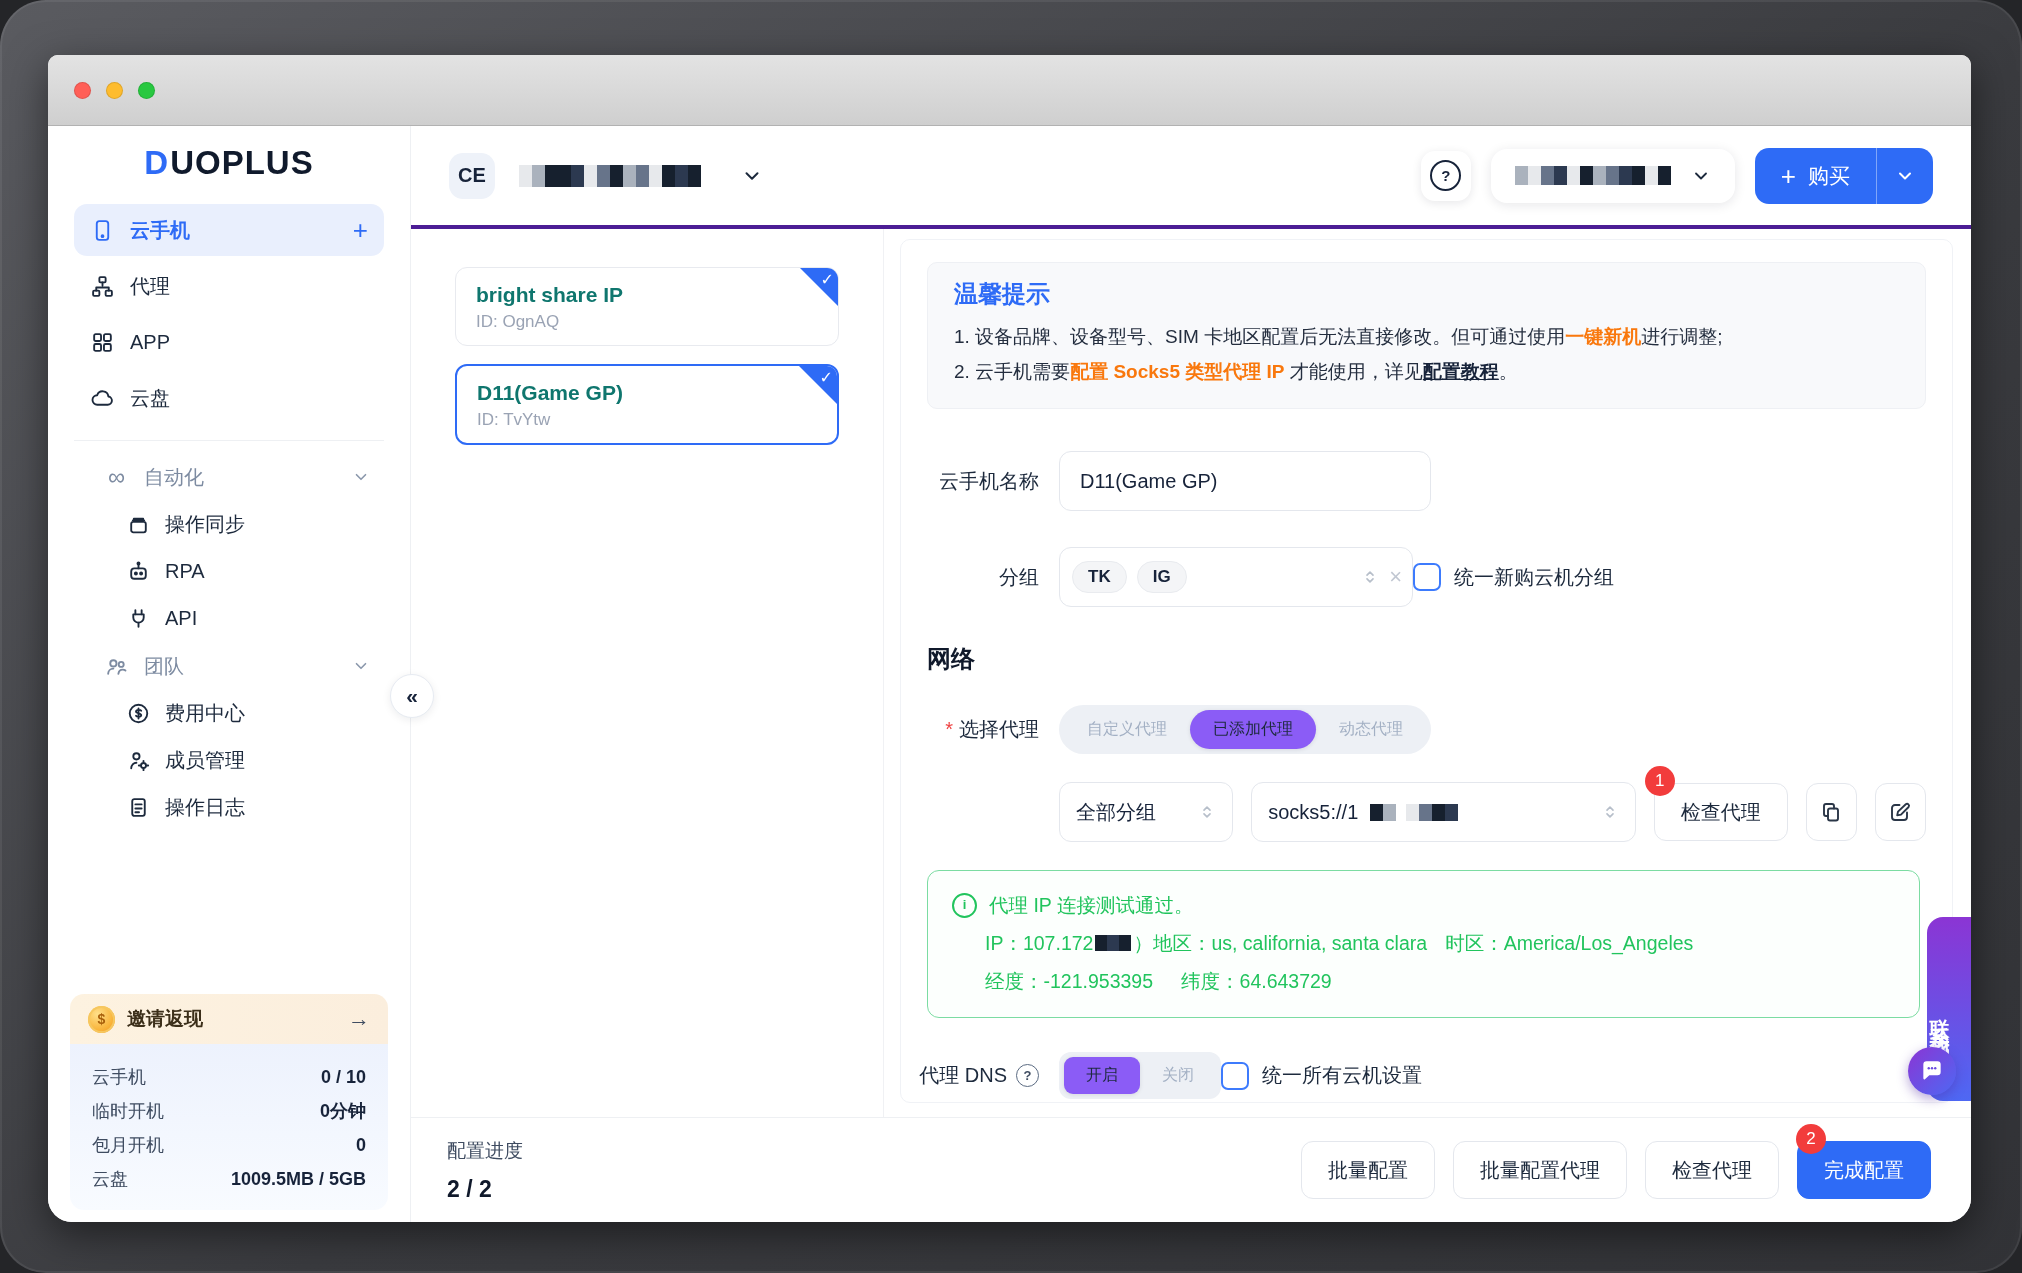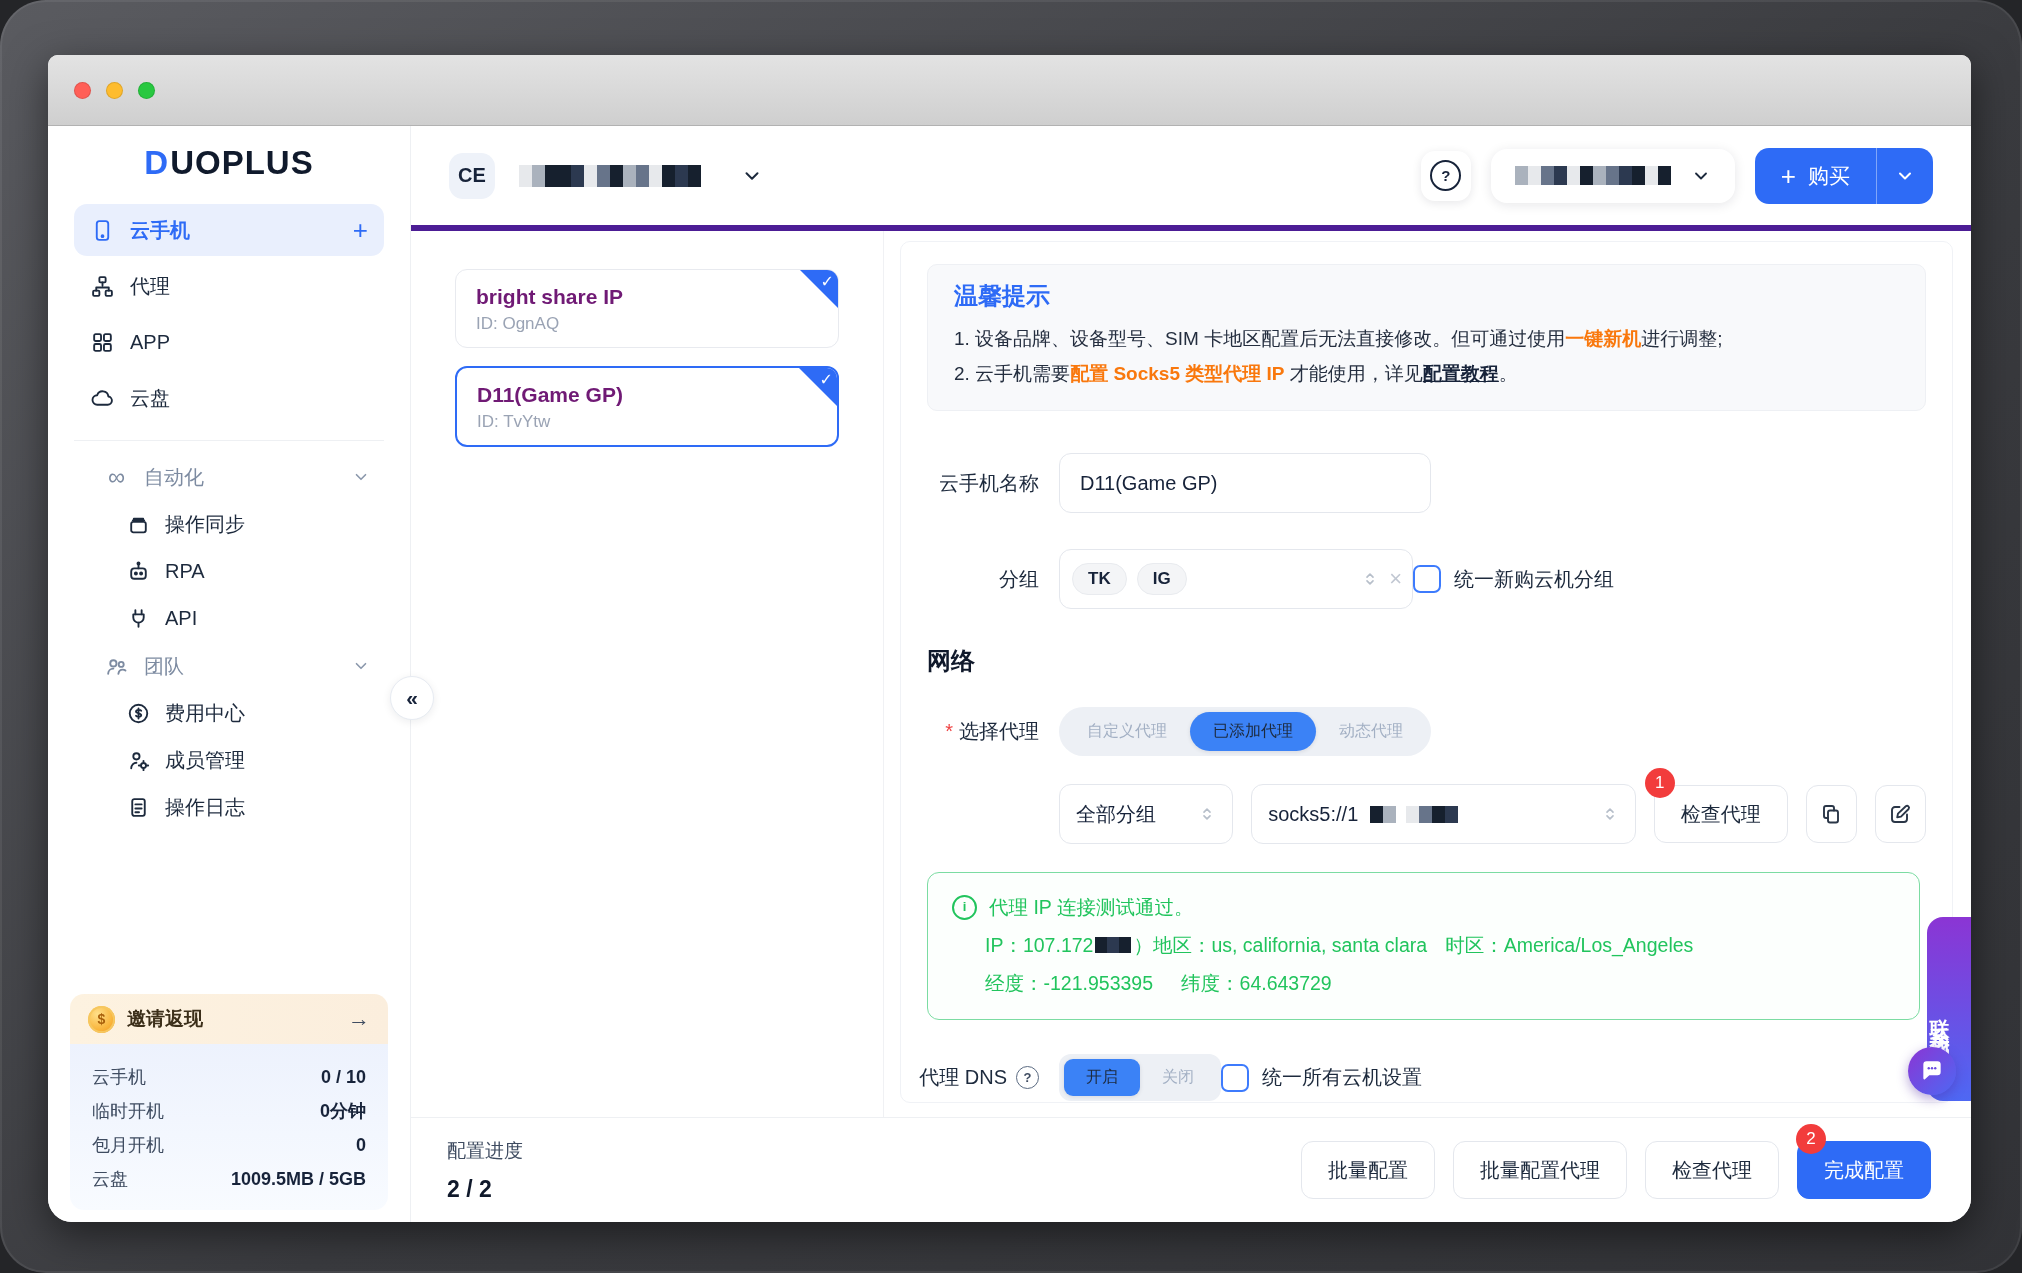--- a/index.html
+++ b/index.html
@@ -27,41 +27,41 @@
   .group-h .gchev{margin-left:auto;}
   .sub-item{height:47px;display:flex;align-items:center;gap:14px;padding-left:78px;font-size:20px;color:#1d2a3d;}
   .invite{margin:auto 22px 0;height:50px;background:linear-gradient(90deg,#fdf2e0,#fbeedd);border-radius:14px 14px 0 0;display:flex;align-items:center;gap:12px;padding:0 18px;font-size:19px;font-weight:600;color:#3c2f1a;}
   .coin{width:27px;height:27px;border-radius:50%;background:radial-gradient(circle at 35% 30%,#ffe08a,#f9b53c 60%,#ef8f1c);display:flex;align-items:center;justify-content:center;color:#a85f0a;font-weight:700;font-size:14px;box-shadow:inset 0 0 0 2px #f6c75f;}
   .invite .arr{margin-left:auto;color:#3f4c61;font-size:22px;font-weight:400;}
   .stats{background:linear-gradient(180deg,#edf2fd,#f8fbff);margin:0 22px 12px;border-radius:0 0 14px 14px;padding:16px 22px 14px;}
   .stat-row{display:flex;justify-content:space-between;font-size:18px;color:#3f4c61;line-height:34px;}
   .stat-row b{color:#17233a;font-weight:600;}
   
   .main-col{flex:1;display:flex;flex-direction:column;min-width:0;}
-  .topbar{height:99px;border-bottom:6px solid #4c1d95;display:flex;align-items:center;padding:0 38px;gap:24px;text-align:right;}
+  .topbar{height:99px;border-bottom:4px solid #4c1d95;display:flex;align-items:center;padding:0 38px;gap:24px;text-align:right;}
   .ws-badge{width:46px;height:46px;border-radius:14px;background:#eef2f9;display:flex;align-items:center;justify-content:center;font-weight:700;font-size:20px;color:#17233a;flex:none;}
   .mosaic{display:inline-flex;height:20px;align-items:stretch;}
   .mosaic i{display:block;width:13px;}
   .mosaic .gap{width:10px;background:transparent!important;}
   .ma{background:#16202e;}.mb{background:#67748a;}.mc{background:#aab2bd;}.md{background:#2c3950;}.me{background:#e7e9ec;}
   .tb-right{margin-left:auto;display:flex;align-items:center;gap:20px;}
   .help-btn{width:50px;height:50px;border-radius:14px;background:#fff;box-shadow:0 2px 10px rgba(15,23,42,.10);display:flex;align-items:center;justify-content:center;}
   .seal{width:27px;height:27px;border:2.2px solid #17233a;border-radius:50%;display:flex;align-items:center;justify-content:center;font-size:15px;font-weight:700;color:#17233a;}
   .user-pill{height:54px;border-radius:16px;background:#fff;box-shadow:0 2px 12px rgba(15,23,42,.10);display:flex;align-items:center;gap:20px;padding:0 24px;}
   .buy-btn{height:56px;border-radius:14px;background:#2e6bf6;color:#fff;display:flex;align-items:center;font-size:21px;overflow:hidden;}
   .buy-main{display:flex;align-items:center;gap:12px;padding:0 26px;}
   .buy-main .pl{font-size:26px;font-weight:400;line-height:1;}
   .buy-split{width:1px;align-self:stretch;background:rgba(255,255,255,.4);}
   .buy-caret{padding:0 18px;display:flex;align-items:center;}
   
   .body-row{flex:1;display:flex;min-height:0;position:relative;}
   .device-panel{width:384px;flex:none;border-right:1px solid #f0f1f4;padding:38px 44px 0;}
   .dev-card{position:relative;border:1.5px solid #e8eaef;border-radius:12px;padding:15px 20px 13px;margin-bottom:18px;overflow:hidden;background:#fff;}
   .dev-card.selected{border:2.5px solid #2e6bf6;}
-  .dev-name{font-size:21px;font-weight:700;color:#701a75;}
+  .dev-name{font-size:21px;font-weight:700;color:#0f766e;}
   .dev-id{font-size:17px;color:#9aa3b4;margin-top:5px;}
   .corner{position:absolute;top:-1px;right:-1px;width:0;height:0;border-top:40px solid #2e6bf6;border-left:40px solid transparent;}
   .corner-check{position:absolute;top:2px;right:4px;color:#fff;font-size:16px;font-weight:700;}
   .collapse{position:absolute;left:-21px;top:445px;width:42px;height:42px;border-radius:50%;background:#fff;border:1px solid #e7ebf2;box-shadow:0 2px 8px rgba(15,23,42,.08);display:flex;align-items:center;justify-content:center;font-size:21px;font-weight:700;color:#17233a;z-index:5;}
   .config-area{flex:1;min-width:0;padding:10px 18px 14px 16px;display:flex;}
   .config-card{flex:1;border:1px solid #f0f2f6;border-radius:10px;padding:22px 26px 0;overflow:hidden;background:#fff;}
   .notice{background:#f8f9fb;border:1px solid #eef0f4;border-radius:10px;padding:15px 26px 19px;margin-bottom:42px;}
   .notice-title{color:#2e6bf6;font-weight:700;font-size:24px;margin-bottom:9px;}
   .notice-line{font-size:19px;color:#242e3f;line-height:35px;}
   .em{color:#f9780d;font-weight:700;}
@@ -73,21 +73,21 @@
   .tagsel{width:330px;height:58px;border:1px solid #e4e7ed;border-radius:12px;display:flex;align-items:center;gap:10px;padding:0 10px 0 12px;background:#fff;}
   .tag{background:#f4f5f7;border:1px solid #e9ebef;border-radius:17px;padding:5px 15px;font-size:17px;font-weight:600;color:#17233a;}
   .sel-icons{margin-left:auto;display:flex;align-items:center;gap:10px;color:#c1c7d2;}
   .xmark{font-size:22px;color:#c1c7d2;line-height:1;}
   .cb-wrap{display:flex;align-items:center;}
   .cb{width:24px;height:24px;border:2px solid #3d7bfd;border-radius:7px;background:#fff;flex:none;}
   .cb-label{font-size:20px;color:#1d2a3d;margin-left:13px;}
   .sec-title{font-size:24px;font-weight:800;color:#10192b;margin:0 0 30px;}
   .seg-wrap{background:#edf0f5;border-radius:999px;padding:5px;display:flex;}
   .seg{padding:9px 23px;border-radius:999px;font-size:16px;color:#a3b0c4;white-space:nowrap;}
-  .seg.active{background:#3b82f6;color:#1d2a3d;box-shadow:0 1px 4px rgba(15,23,42,.10);}
+  .seg.active{background:#8b5cf6;color:#1d2a3d;box-shadow:0 1px 4px rgba(15,23,42,.10);}
   .seg-wrap.sq{border-radius:12px;}
   .seg-wrap.sq .seg{border-radius:9px;padding:8px 22px;}
   .controls{margin-left:132px;}
   .proxy-row{display:flex;align-items:center;gap:18px;margin-bottom:28px;}
   .select{height:58px;border:1px solid #e4e7ed;border-radius:12px;display:flex;align-items:center;padding:0 16px;font-size:20px;color:#17233a;background:#fff;}
   .sel-group{width:160px;}
   .sel-proxy{width:400px;gap:12px;}
   .caret2{margin-left:auto;color:#b7bfca;display:flex;}
   .btn{height:58px;border:1px solid #e4e7ed;border-radius:12px;background:#fff;display:flex;align-items:center;justify-content:center;font-size:20px;color:#1d2a3d;padding:0 26px;position:relative;white-space:nowrap;}
   .icon-btn{width:58px;padding:0;color:#2a3647;}

